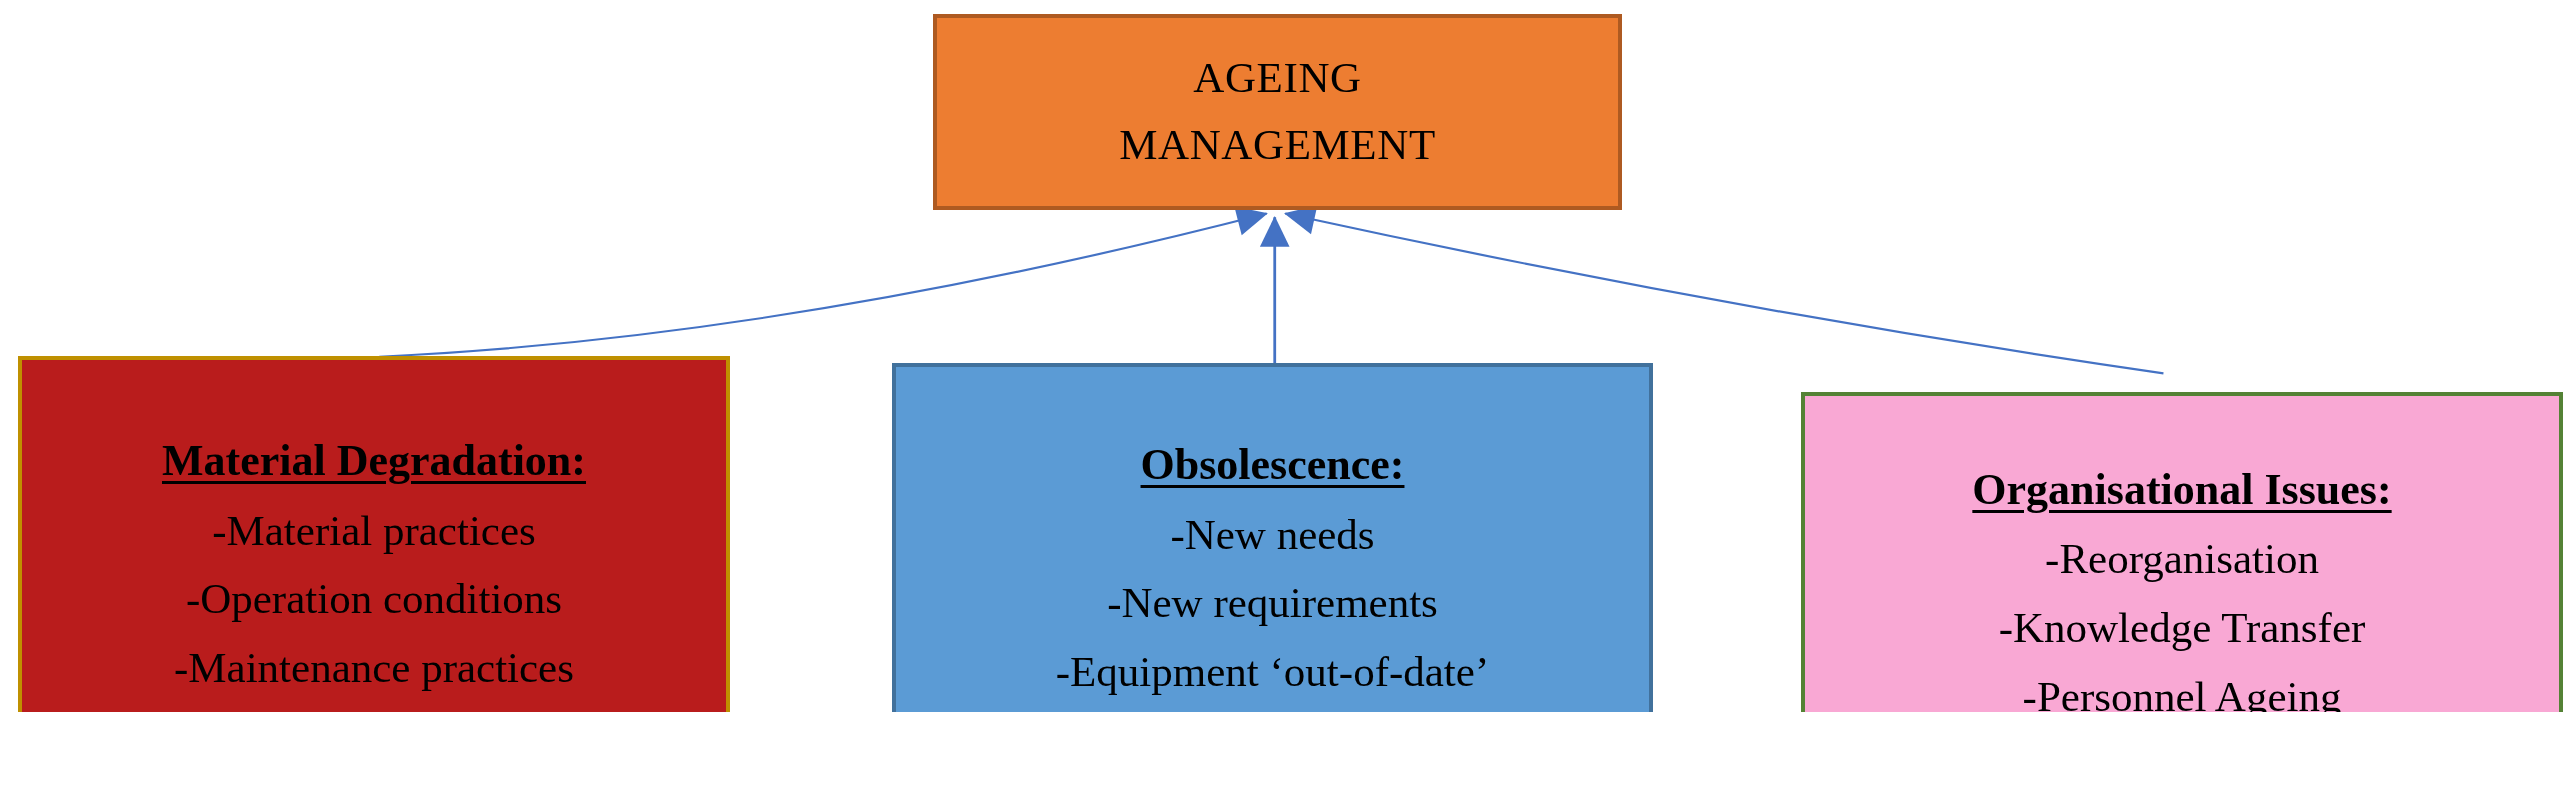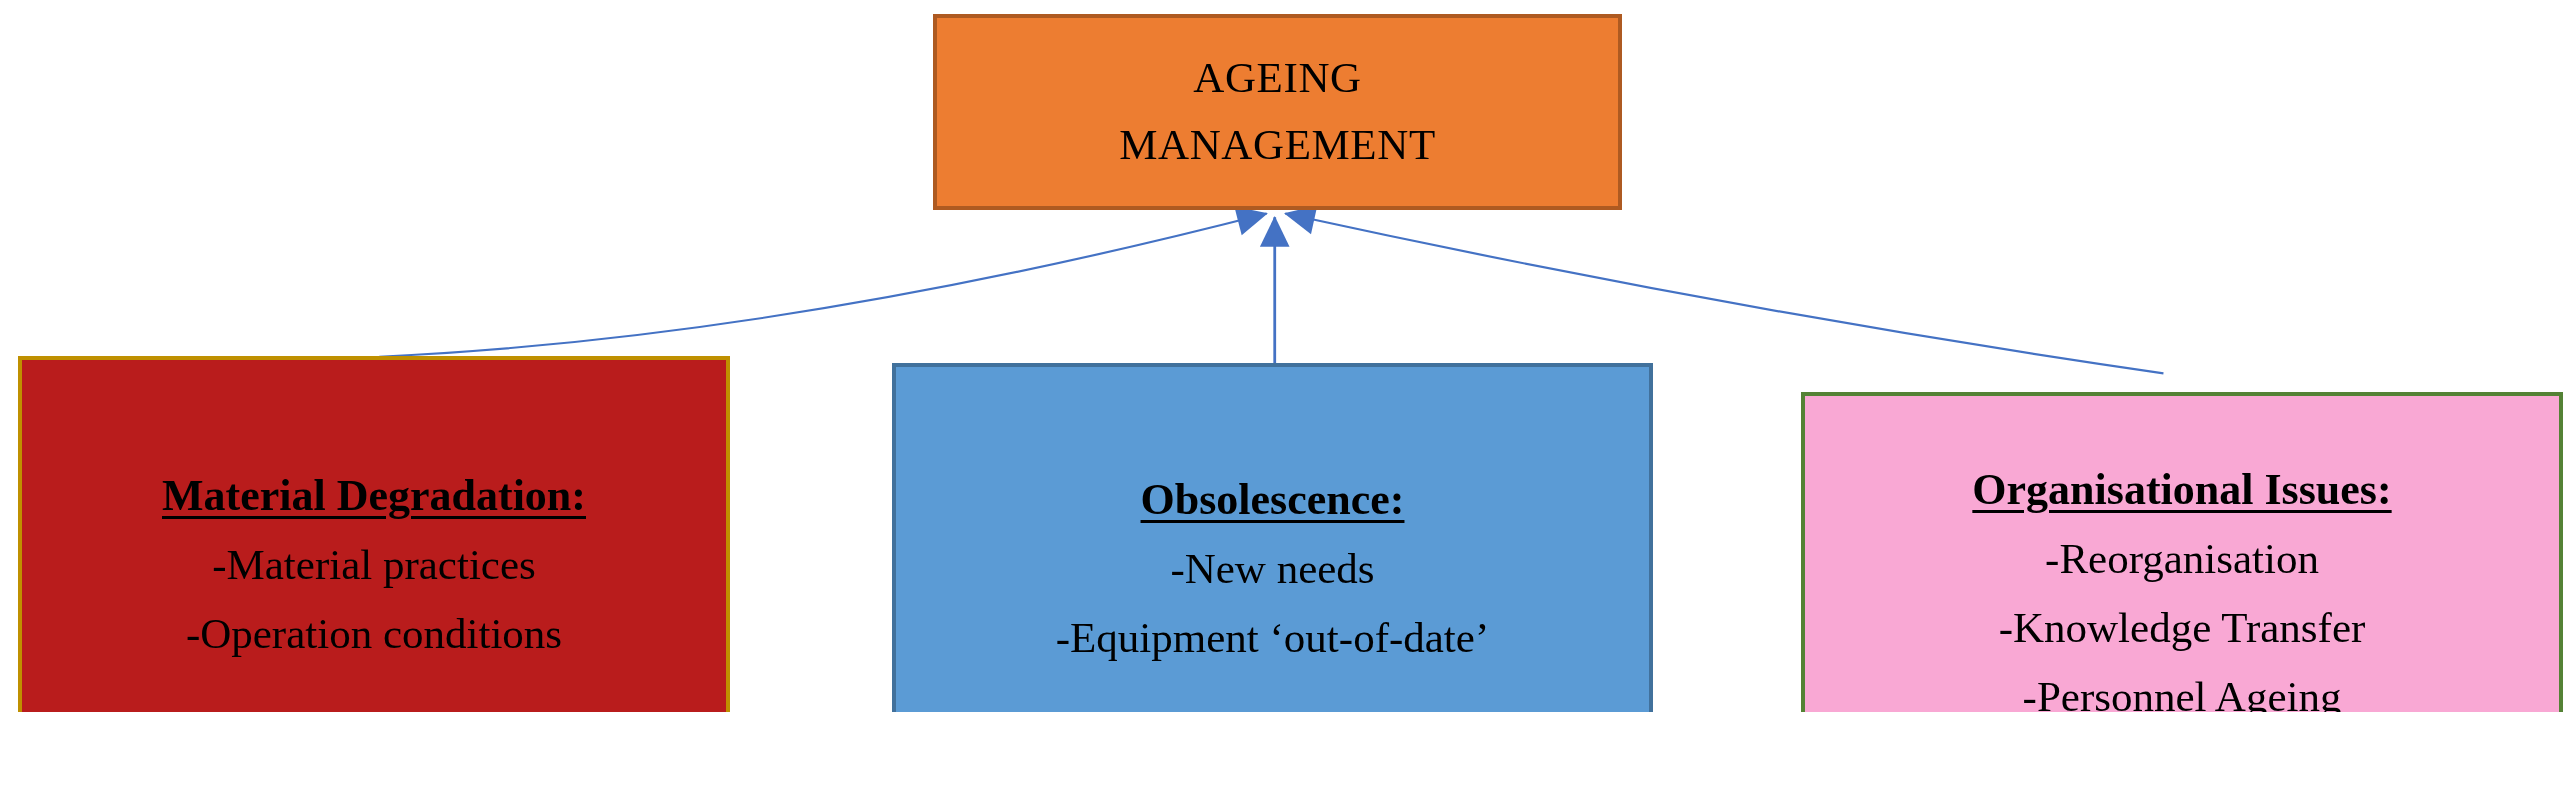--- a/index.html
+++ b/index.html
@@ -71,27 +71,29 @@
       <div>AGEING</div>
       <div>MANAGEMENT</div>
     </div>
   </div>
 
   <div class="box cause-box" style="left: 18px; top: 356px; width: 712px; height: 417px; background: #b91c1c; border-color: rgb(191, 144, 0);">
     <div class="inner">
       <div class="cause-title">Material Degradation:</div>
       <div class="cause-item">-Material practices</div>
       <div class="cause-item">-Operation conditions</div>
+      <div class="cause-item">-Maintenance practices</div>
     </div>
   </div>
 
   <div class="box cause-box" style="left: 892px; top: 363px; width: 761px; height: 411px; background: rgb(91, 155, 213); border-color: rgb(65, 113, 156); text-align: center;">
     <div class="inner">
       <div class="cause-title">Obsolescence:</div>
       <div class="cause-item">-New needs</div>
+      <div class="cause-item">-New requirements</div>
       <div class="cause-item">-Equipment ‘out-of-date’</div>
     </div>
   </div>
 
   <div class="box cause-box" style="left: 1801px; top: 392px; width: 762px; height: 402px; background: #f9a8d4; border-color: rgb(84, 130, 53);">
     <div class="inner">
       <div class="cause-title">Organisational Issues:</div>
       <div class="cause-item">-Reorganisation</div>
       <div class="cause-item">-Knowledge Transfer</div>
       <div class="cause-item">-Personnel Ageing</div>

